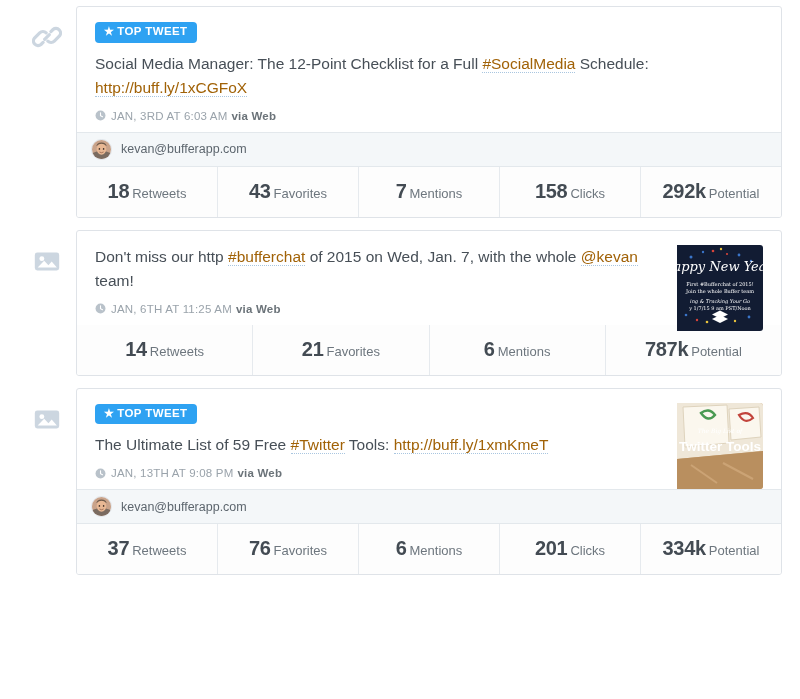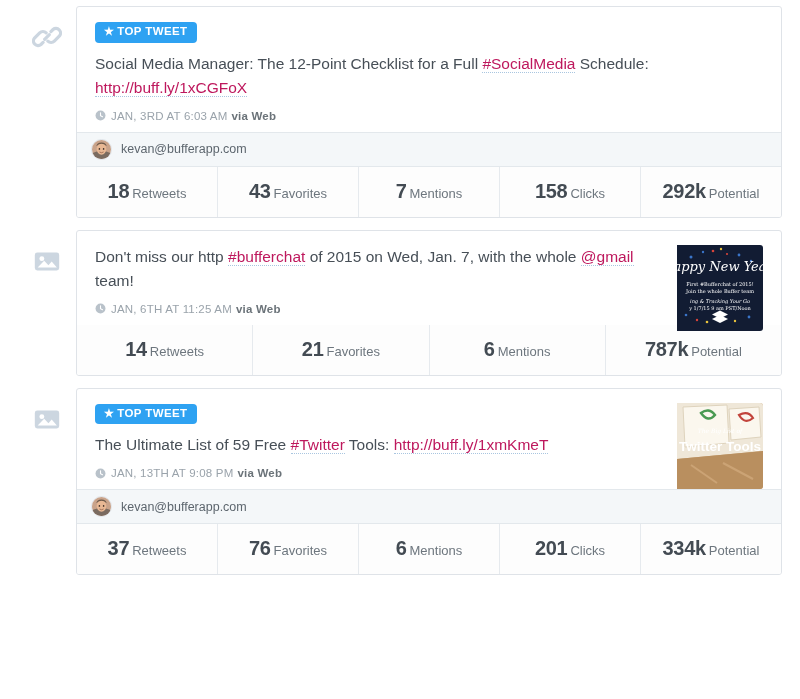--- a/index.html
+++ b/index.html
@@ -75,21 +75,21 @@
 
   .tweet-text {
     font-size: 15.5px;
     line-height: 1.55;
     color: #474f57;
     margin: 0 0 6px 0;
     max-width: 568px;
     word-wrap: break-word;
   }
   .tweet-text .lnk {
-    color: #be185d;
+    color: #a16207;
     text-decoration: none;
     border-bottom: 1px dotted #a9c6e0;
   }
 
   .meta {
     display: flex;
     align-items: center;
     font-size: 11.5px;
     color: #9aa3ab;
     letter-spacing: 0.2px;
@@ -222,21 +222,21 @@
       <div class="tweet-row" style="margin-top: 12px;">
         <div class="type-icon">
           <svg width="30" height="30" viewBox="0 0 32 32">
             <rect x="3" y="7" width="26" height="19" rx="2.6" fill="#ccd6e0"></rect>
             <circle cx="10.5" cy="13.5" r="2.6" fill="#ffffff"></circle>
             <path d="M6 23 L13 15.6 L17.5 20.4 L21 16.4 L26.5 23 Z" fill="#ffffff"></path>
           </svg>
         </div>
         <div class="card">
           <div class="card-body">
-            <div class="tweet-text"><span>Don't miss our http </span><span class="lnk">#bufferchat</span><span> of 2015 on Wed, Jan. 7, with the whole </span><span class="lnk">@gmail</span><span> team!</span></div>
+            <div class="tweet-text"><span>Don't miss our http </span><span class="lnk">#bufferchat</span><span> of 2015 on Wed, Jan. 7, with the whole </span><span class="lnk">@kevan</span><span> team!</span></div>
             <div class="thumb">
               <svg width="86" height="86" viewBox="0 0 86 86">
                 <rect width="86" height="86" fill="#121c33"></rect>
                 <g fill="#3a74c8">
                   <circle cx="14" cy="12" r="1.5"></circle>
                   <circle cx="26" cy="7" r="1.2"></circle>
                   <circle cx="62" cy="10" r="1.4"></circle>
                   <circle cx="74" cy="16" r="1.2"></circle>
                   <circle cx="9" cy="70" r="1.3"></circle>
                   <circle cx="72" cy="72" r="1.4"></circle>

